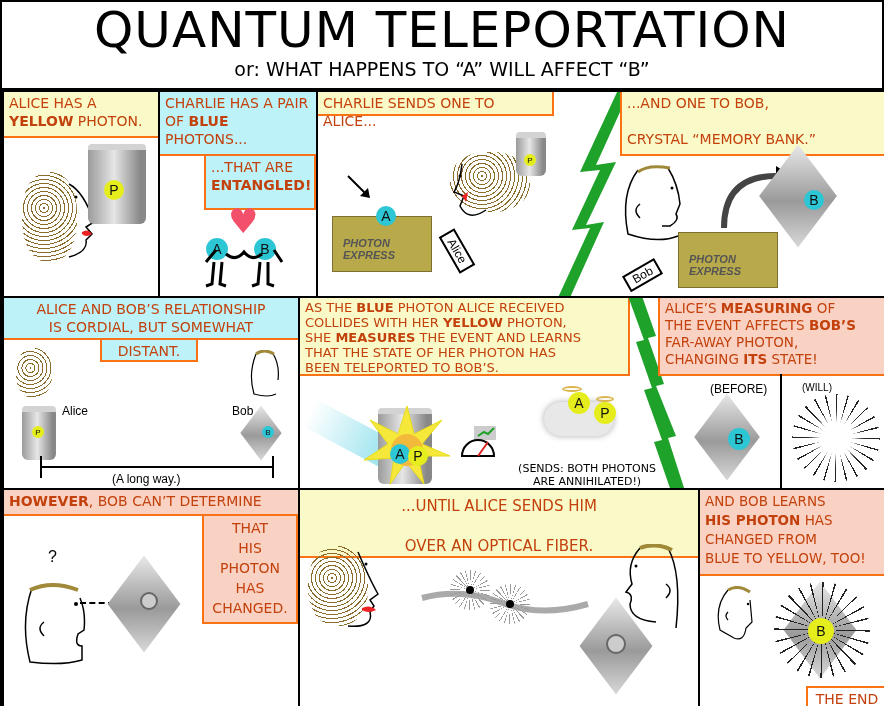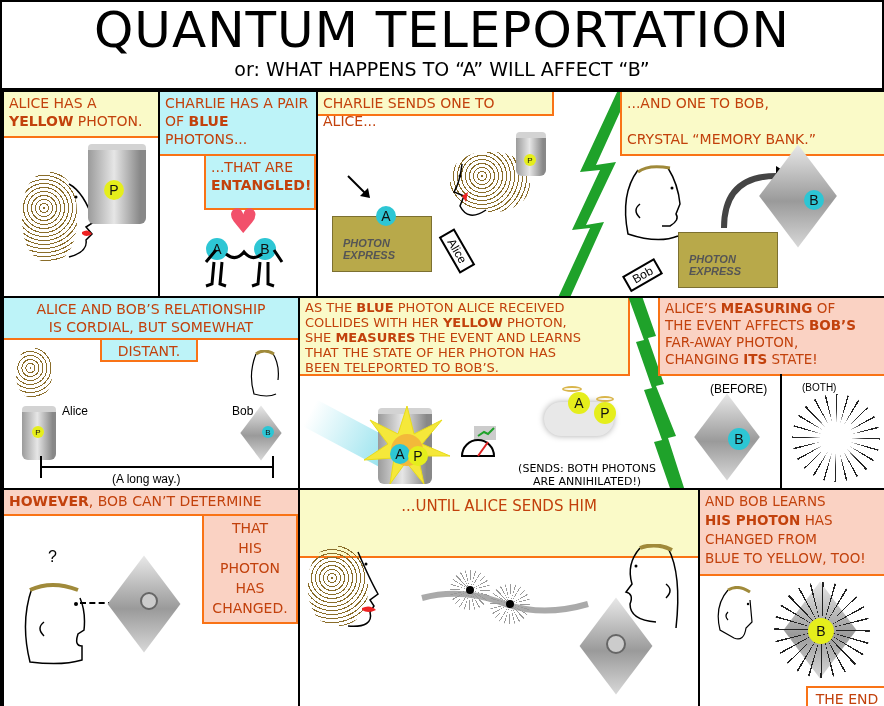--- a/index.html
+++ b/index.html
@@ -183,21 +183,21 @@
     <div class="cap p" style="left:358px;top:-2px;width:232px;height:80px;line-height:17px;font-size:13.5px;">
       <span>ALICE’S</span> <b>MEASURING</b> <span>OF</span><br>
       <span>THE EVENT AFFECTS</span> <b>BOB’S</b><br>
       <span>FAR-AWAY PHOTON,</span><br>
       <span>CHANGING</span> <b>ITS</b> <span>STATE!</span>
     </div>
     <div style="position:absolute;left:480px;top:76px;width:2px;height:116px;background:#000;"></div>
     <div class="small-label" style="left:410px;top:84px;font-size:12px;">(BEFORE)</div>
     <div class="pyr" style="left:400px;top:112px;width:54px;height:54px;"></div>
     <div class="photon ph-blue" style="left:428px;top:130px;width:22px;height:22px;">B</div>
-    <div class="small-label" style="left:502px;top:84px;font-size:10px;">(BOTH)</div>
+    <div class="small-label" style="left:502px;top:84px;font-size:10px;">(WILL)</div>
     <div class="burst" style="left:492px;top:96px;width:88px;height:88px;"></div>
     <div style="position:absolute;left:520px;top:124px;width:32px;height:32px;border-radius:50%;background:#fff;box-shadow:0 0 10px 6px #fff;"></div>
   </div>
 
   <div class="panel" style="left:0;top:486px;width:298px;height:220px;">
     <div class="cap p" style="left:-2px;top:-2px;width:298px;height:28px;">
       <b>HOWEVER</b><span>, BOB CAN’T DETERMINE</span>
     </div>
     <div class="cap p" style="left:198px;top:24px;width:96px;height:110px;text-align:center;line-height:20px;">
       <span>THAT</span><br>
@@ -215,20 +215,21 @@
     </svg>
     <div style="position:absolute;left:76px;top:112px;width:62px;border-top:2px dashed #000;"></div>
     <div class="pyr" style="left:110px;top:84px;width:60px;height:60px;"></div>
     <div style="position:absolute;left:136px;top:102px;width:18px;height:18px;border-radius:50%;background:#ccc;border:2px solid #666;"></div>
   </div>
 
   <div class="panel" style="left:296px;top:486px;width:402px;height:220px;">
     <div class="cap y" style="left:-2px;top:-2px;width:402px;height:70px;text-align:center;line-height:20px;font-size:15px;padding-top:6px;">
       <span>...UNTIL ALICE SENDS HIM</span><br>
       <br>
+      <span>OVER AN OPTICAL FIBER.</span>
     </div>
     <div class="hair" style="left:8px;top:56px;width:60px;height:80px;"></div>
     <svg class="face" style="left:40px;top:60px;" width="50" height="80">
       <path d="M18 2 Q30 30 38 44 L30 50 L34 56 L30 62 Q34 78 8 76" fill="none" stroke="#000" stroke-width="1.5"></path>
       <path d="M22 58 Q30 54 36 60 Q28 64 22 60Z" fill="#e22"></path>
       <circle cx="26" cy="14" r="1.5" fill="#000"></circle>
     </svg>
     <svg style="position:absolute;left:120px;top:88px;" width="170" height="50">
       <path d="M2 20 Q40 10 80 24 Q120 40 168 26" stroke="#aaa" stroke-width="6" fill="none"></path>
     </svg>

